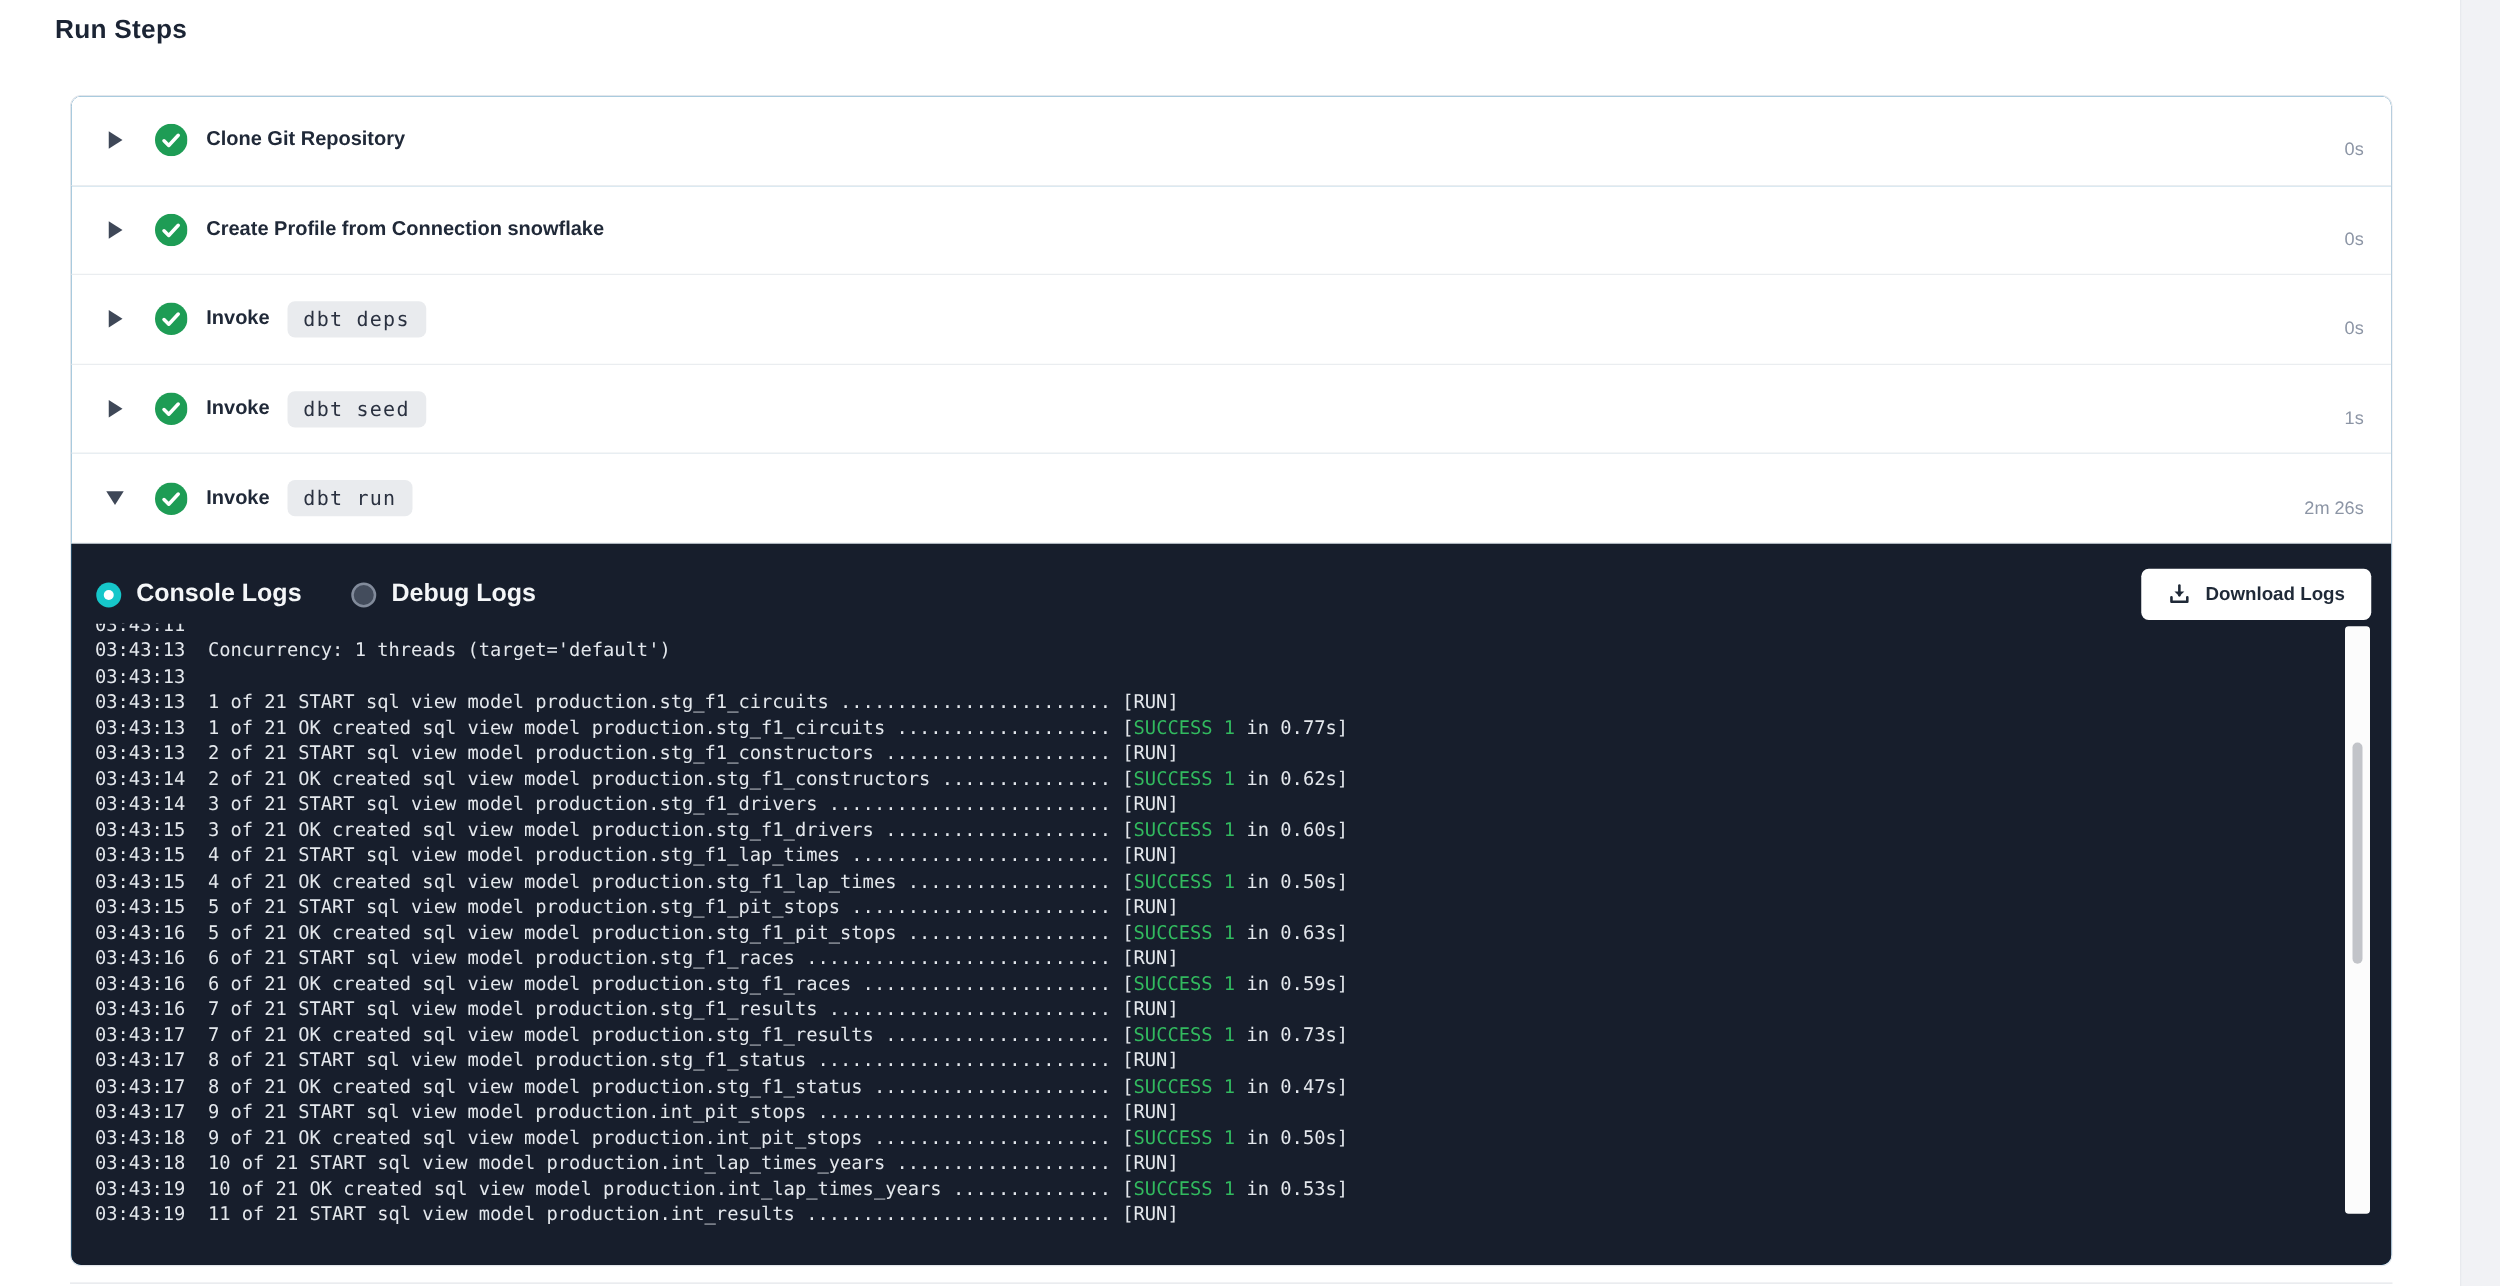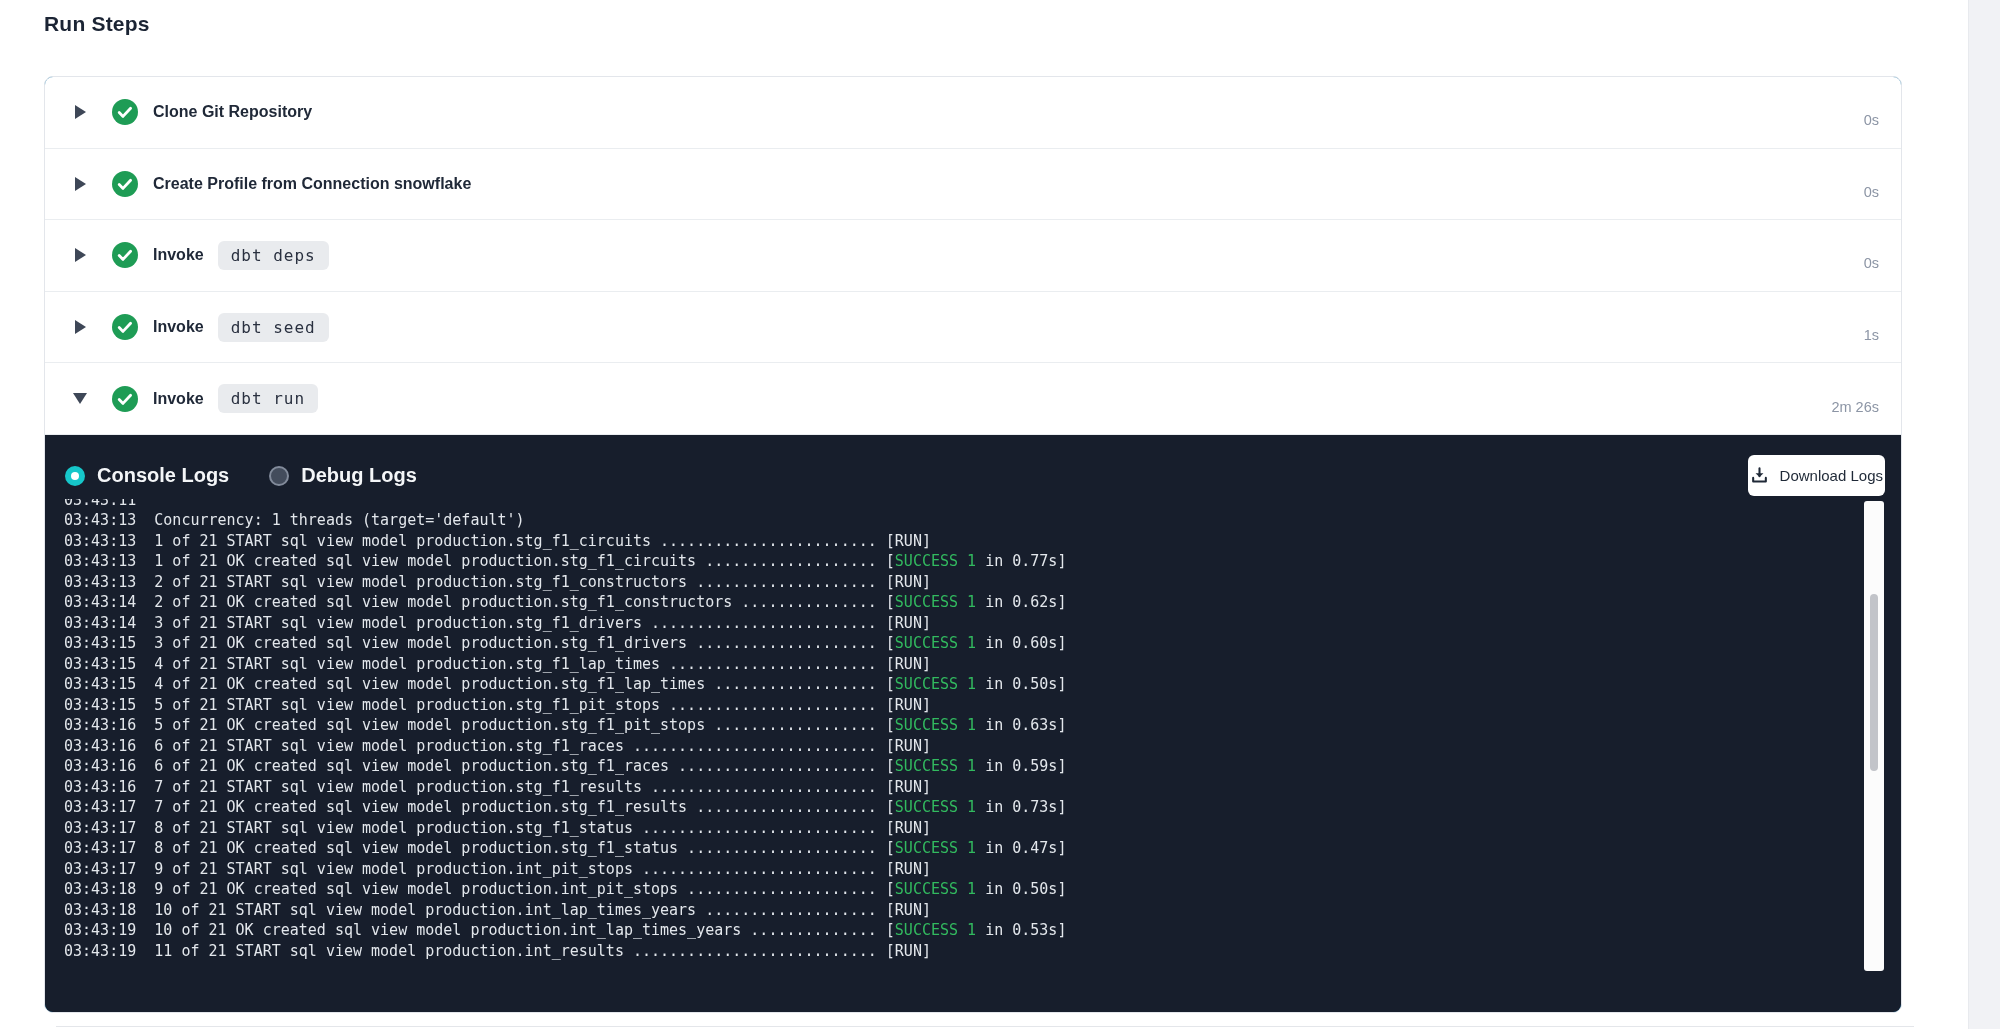--- a/index.html
+++ b/index.html
@@ -6,21 +6,21 @@
   html,body { width:2000px; height:1029px; overflow:hidden; background:#ffffff;
               font-family:"Liberation Sans", sans-serif; }
   .page { position:relative; width:2000px; height:1029px; background:#ffffff; }
 
   .gutter { position:absolute; left:1968px; top:0; width:32px; height:1029px;
             background:#f1f2f5; border-left:1px solid #e8eaee; }
 
   .title { position:absolute; left:44px; top:12px; font-size:21px; font-weight:700;
            color:#1b2434; letter-spacing:.2px; }
 
-  .card { position:absolute; left:44px; top:76px; width:1858px; height:937px;
+  .card { position:absolute; left:56px; top:76px; width:1858px; height:937px;
           background:#0369a1; border:1px solid #e3e6eb; border-radius:9px;
           overflow:hidden; display:flex; flex-direction:column; }
 
   .step-row { height:71.6px; flex:0 0 71.6px; display:flex; align-items:center;
               padding:0 22px 0 28px; border-bottom:1px solid #eaedf0; background:#fff; cursor:pointer; }
   .chev { width:14px; display:flex; justify-content:center; margin-right:25px; }
   .chev .tri-right { width:0; height:0; border-left:11px solid #3e4757;
                      border-top:7px solid transparent; border-bottom:7px solid transparent; }
   .chev .tri-down  { width:0; height:0; border-top:11px solid #3e4757;
                      border-left:7px solid transparent; border-right:7px solid transparent; }
@@ -38,22 +38,22 @@
   .radio-group { display:flex; align-items:center; }
   .radio-item { display:flex; align-items:center; margin-right:40px; cursor:pointer; }
   .radio-circle { width:20px; height:20px; border-radius:50%; margin-right:12px; position:relative; }
   .radio-circle.on { background:#16c7ca; }
   .radio-circle.on::after { content:""; position:absolute; left:6px; top:6px; width:8px; height:8px;
                             border-radius:50%; background:#ffffff; }
   .radio-circle.off { background:#434c5c; border:2.5px solid #828b9b; }
   .radio-label { font-size:20px; font-weight:700; color:#f4f6f8; }
 
   .download-btn { display:flex; align-items:center; gap:11px; background:#ffffff; color:#1f2937;
-                  border:none; border-radius:6px; padding:11px 2px; font-family:"Liberation Sans",sans-serif;
-                  font-size:15px; font-weight:400; cursor:pointer; }
+                  border:none; border-radius:6px; padding:11px 21px; font-family:"Liberation Sans",sans-serif;
+                  font-size:15px; font-weight:700; cursor:pointer; }
 
   .log-body { flex:1; overflow:hidden; padding-left:19px; padding-top:0; position:relative; }
   .log-line { font-family:"DejaVu Sans Mono", monospace; font-size:15px; line-height:20.5px;
               color:#e3e7ec; white-space:pre; }
   .log-line:first-child { margin-top:-9px; }
   .log-green { color:#32ba5f; }
 
   .sb-track { position:absolute; top:66px; right:17px; width:20px; height:470px;
               background:#fcfcfc; border-radius:3px; }
   .sb-thumb { position:absolute; left:6px; top:93px; width:8px; height:177px;
@@ -154,20 +154,21 @@
             <path d="M4 15v4.5h16V15"></path>
           </svg>
           <span>Download Logs</span>
         </button>
       </div>
 
       <div class="log-body">
         <div id="log-lines">
             <div class="log-line"><span>03:43:11  </span></div>
             <div class="log-line"><span>03:43:13  Concurrency: 1 threads (target='default')</span></div>
+            <div class="log-line"><span>03:43:13  </span></div>
             <div class="log-line"><span>03:43:13  1 of 21 START sql view model production.stg_f1_circuits ........................ [RUN]</span></div>
             <div class="log-line"><span>03:43:13  1 of 21 OK created sql view model production.stg_f1_circuits ................... [</span><span class="log-green">SUCCESS 1</span><span> in 0.77s]</span></div>
             <div class="log-line"><span>03:43:13  2 of 21 START sql view model production.stg_f1_constructors .................... [RUN]</span></div>
             <div class="log-line"><span>03:43:14  2 of 21 OK created sql view model production.stg_f1_constructors ............... [</span><span class="log-green">SUCCESS 1</span><span> in 0.62s]</span></div>
             <div class="log-line"><span>03:43:14  3 of 21 START sql view model production.stg_f1_drivers ......................... [RUN]</span></div>
             <div class="log-line"><span>03:43:15  3 of 21 OK created sql view model production.stg_f1_drivers .................... [</span><span class="log-green">SUCCESS 1</span><span> in 0.60s]</span></div>
             <div class="log-line"><span>03:43:15  4 of 21 START sql view model production.stg_f1_lap_times ....................... [RUN]</span></div>
             <div class="log-line"><span>03:43:15  4 of 21 OK created sql view model production.stg_f1_lap_times .................. [</span><span class="log-green">SUCCESS 1</span><span> in 0.50s]</span></div>
             <div class="log-line"><span>03:43:15  5 of 21 START sql view model production.stg_f1_pit_stops ....................... [RUN]</span></div>
             <div class="log-line"><span>03:43:16  5 of 21 OK created sql view model production.stg_f1_pit_stops .................. [</span><span class="log-green">SUCCESS 1</span><span> in 0.63s]</span></div>

